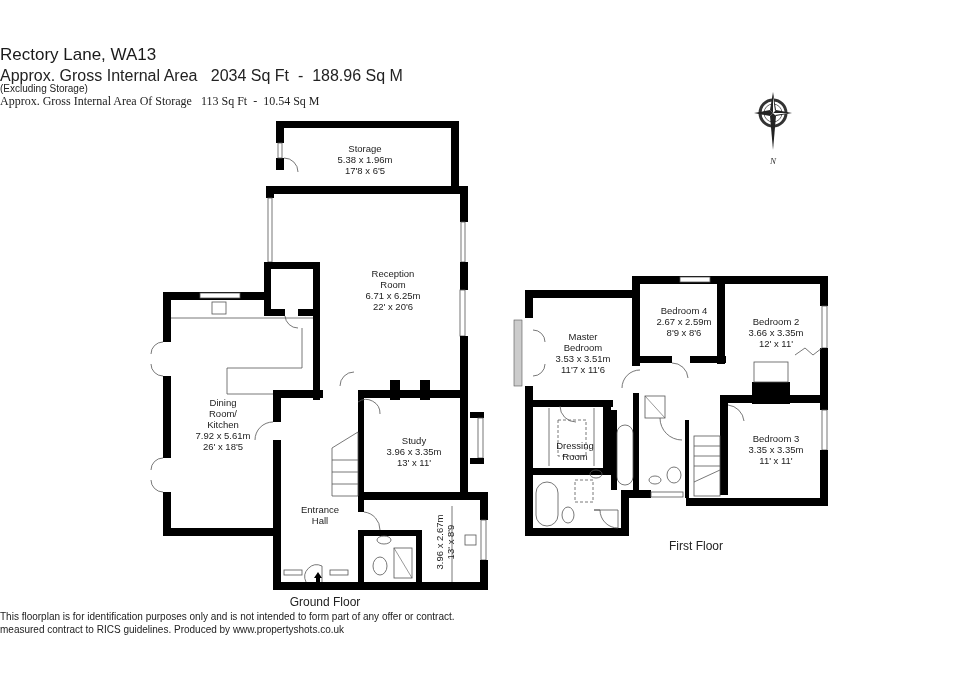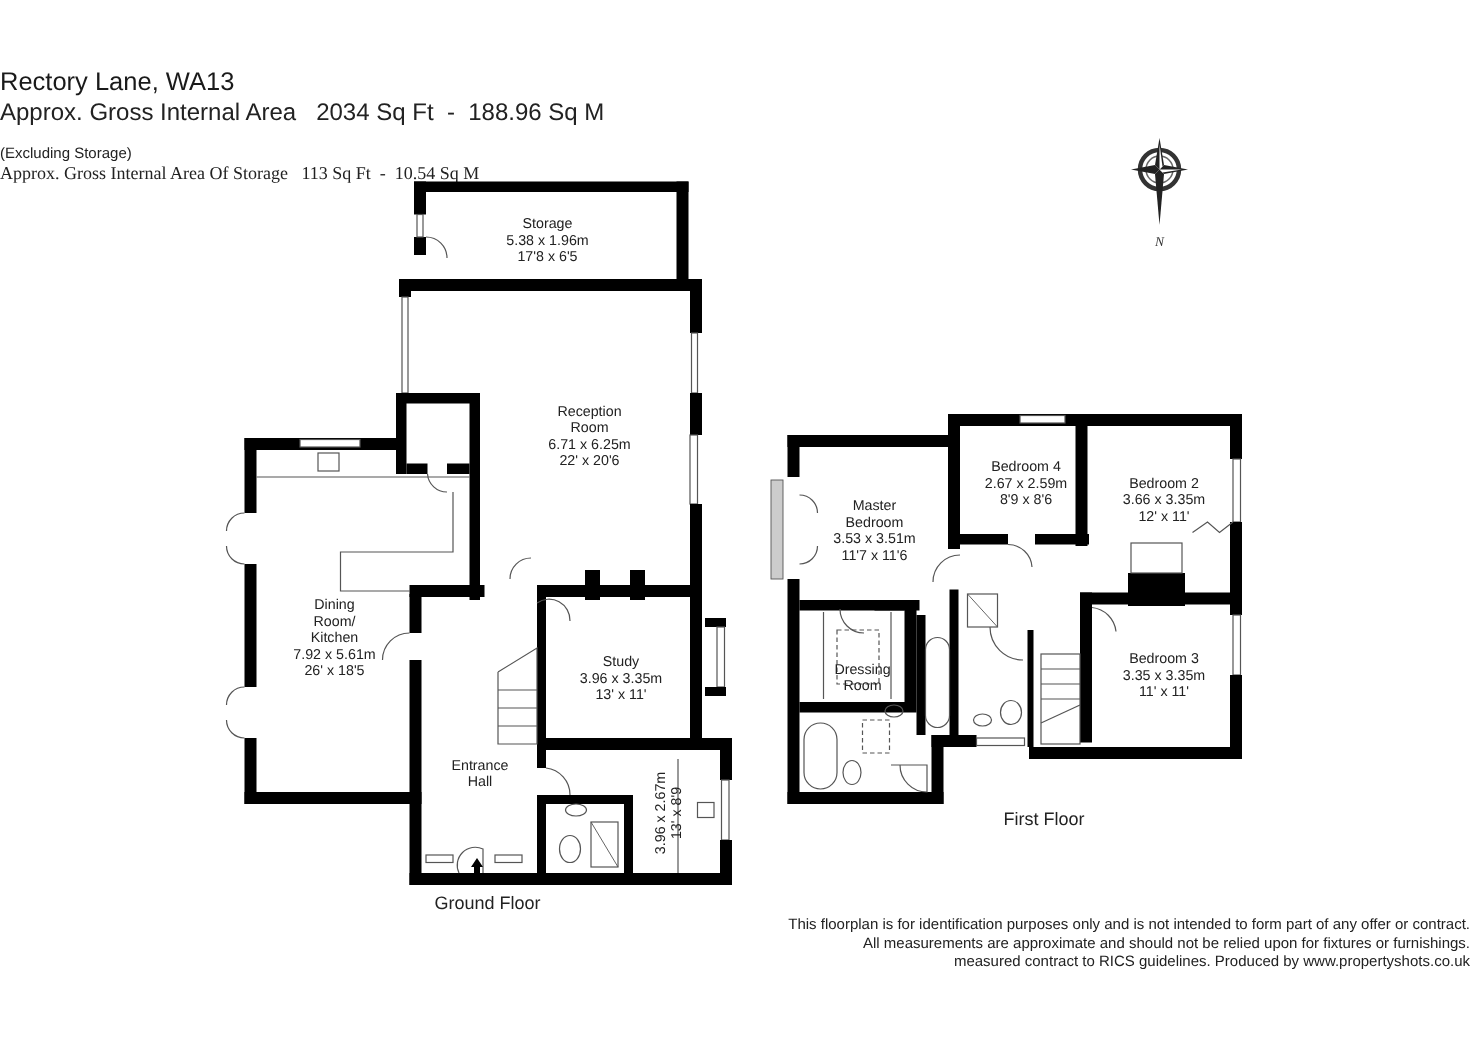--- a/index.html
+++ b/index.html
@@ -1,25 +1,25 @@
 <!DOCTYPE html>
 <html><head>
 <meta charset="utf-8">
 <style>
   html, body { margin: 0; padding: 0; background: #ffffff; }
   body { width: 980px; height: 692px; position: relative; overflow: hidden; font-family: "Liberation Sans", sans-serif; color: #222; }
   .header { position: absolute; left: 0; top: 44px; width: 980px; text-align: left; }
   .title { font-size: 17px; line-height: 22px; color: #1a1a1a; }
   .area1 { font-size: 16px; line-height: 14px; margin-top: 3px; }
-  .excl { font-size: 10px; line-height: 11px; margin-top: 14px; }
+  .excl { font-size: 10px; line-height: 11px; }
   .area2 { font-size: 12px; line-height: 14px; font-family: Liberation Serif, serif; }
   svg.plan { position: absolute; left: 0; top: 0; }
   .lbl { font-family: "Liberation Sans", sans-serif; font-size: 9.5px; fill: #222; text-anchor: middle; }
   .floor-lbl { font-family: "Liberation Sans", sans-serif; font-size: 12px; fill: #222; text-anchor: middle; }
-  .footer { position: absolute; left: 0; top: 611px; width: 980px; text-align: right; font-size: 10px; line-height: 12.5px; color: #222; }
+  .footer { position: absolute; left: 0; top: 611px; width: 980px; text-align: left; font-size: 10px; line-height: 12.5px; color: #222; }
   .compass { position: absolute; left: 748px; top: 88px; width: 50px; height: 80px; }
 </style>
 </head>
 <body>
 
 <div class="header">
   <div class="title">Rectory Lane, WA13</div>
   <div class="area1" style="white-space:pre;">Approx. Gross Internal Area   2034 Sq Ft  -  188.96 Sq M</div>
   <div class="excl">(Excluding Storage)</div>
   <div class="area2" style="white-space:pre;">Approx. Gross Internal Area Of Storage   113 Sq Ft  -  10.54 Sq M</div>
@@ -241,15 +241,14 @@
 
     <text class="lbl" x="575" y="449">Dressing</text>
     <text class="lbl" x="575" y="460">Room</text>
 
     <text class="floor-lbl" x="696" y="550">First Floor</text>
   </g>
 </svg>
 
 <div class="footer">
   <div>This floorplan is for identification purposes only and is not intended to form part of any offer or contract.</div>
-  <div>All measurements are approximate and should not be relied upon for fixtures or furnishings.</div>
   <div>measured contract to RICS guidelines. Produced by www.propertyshots.co.uk</div>
 </div>
 
 </body></html>

